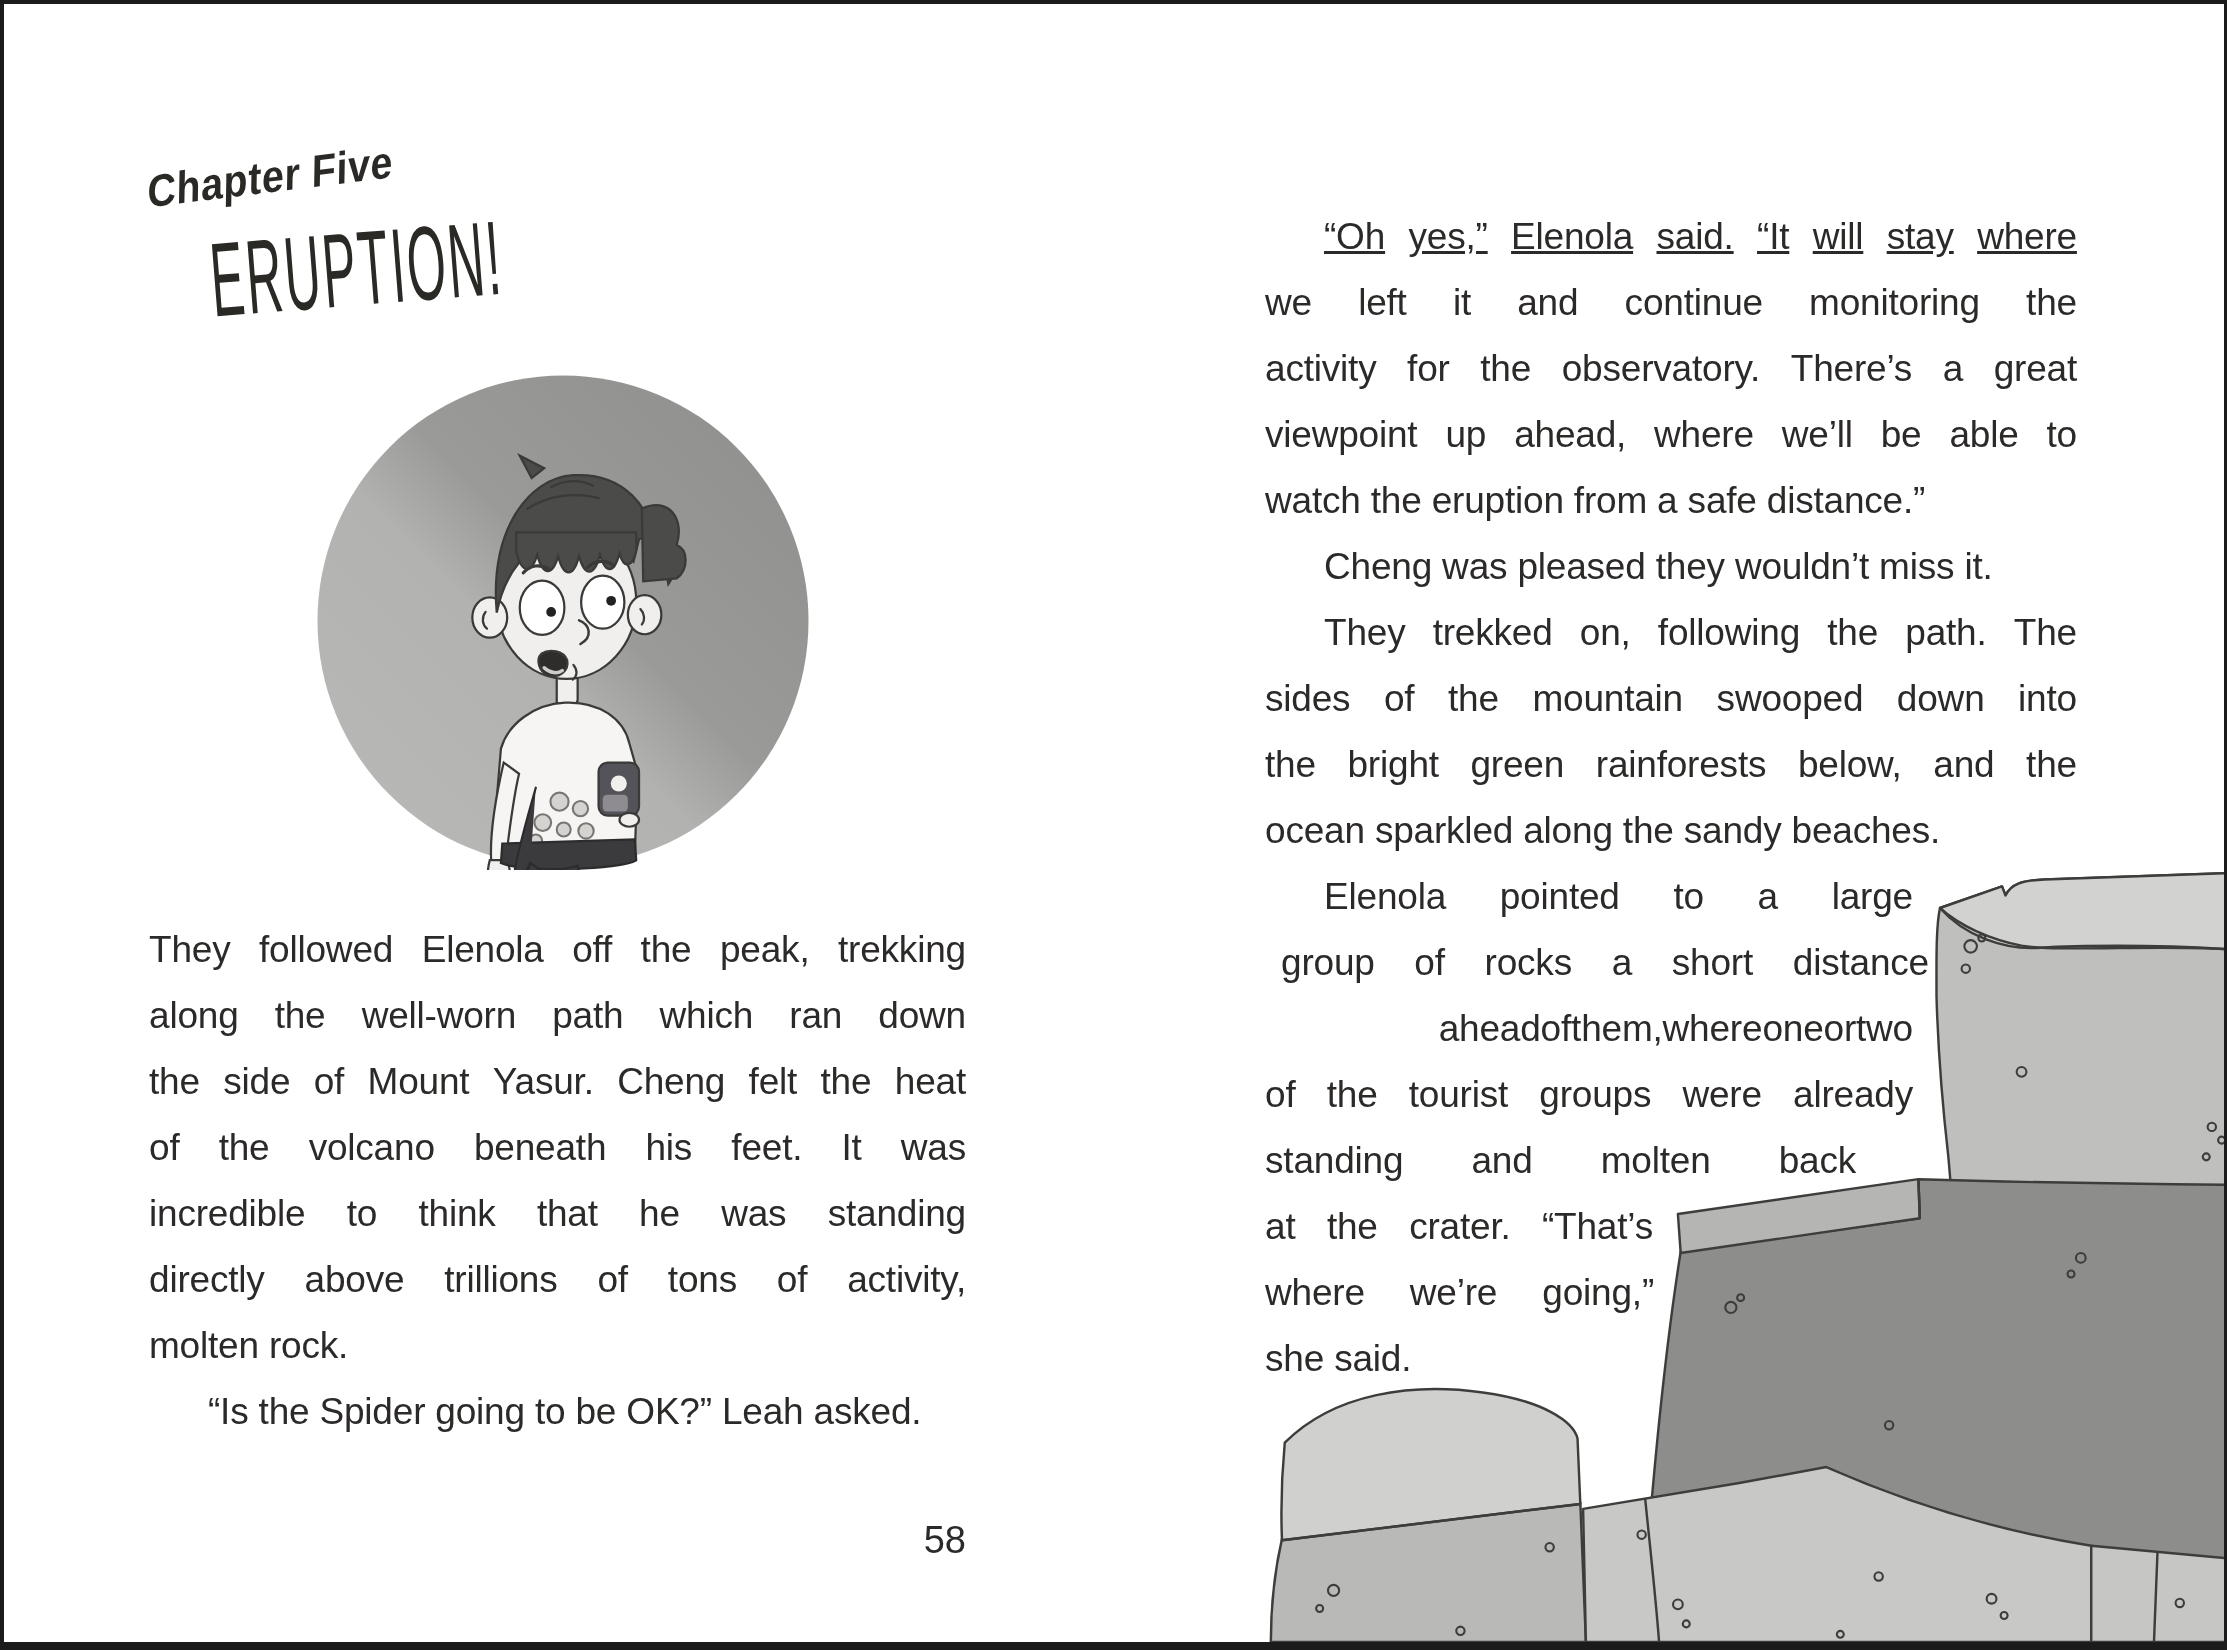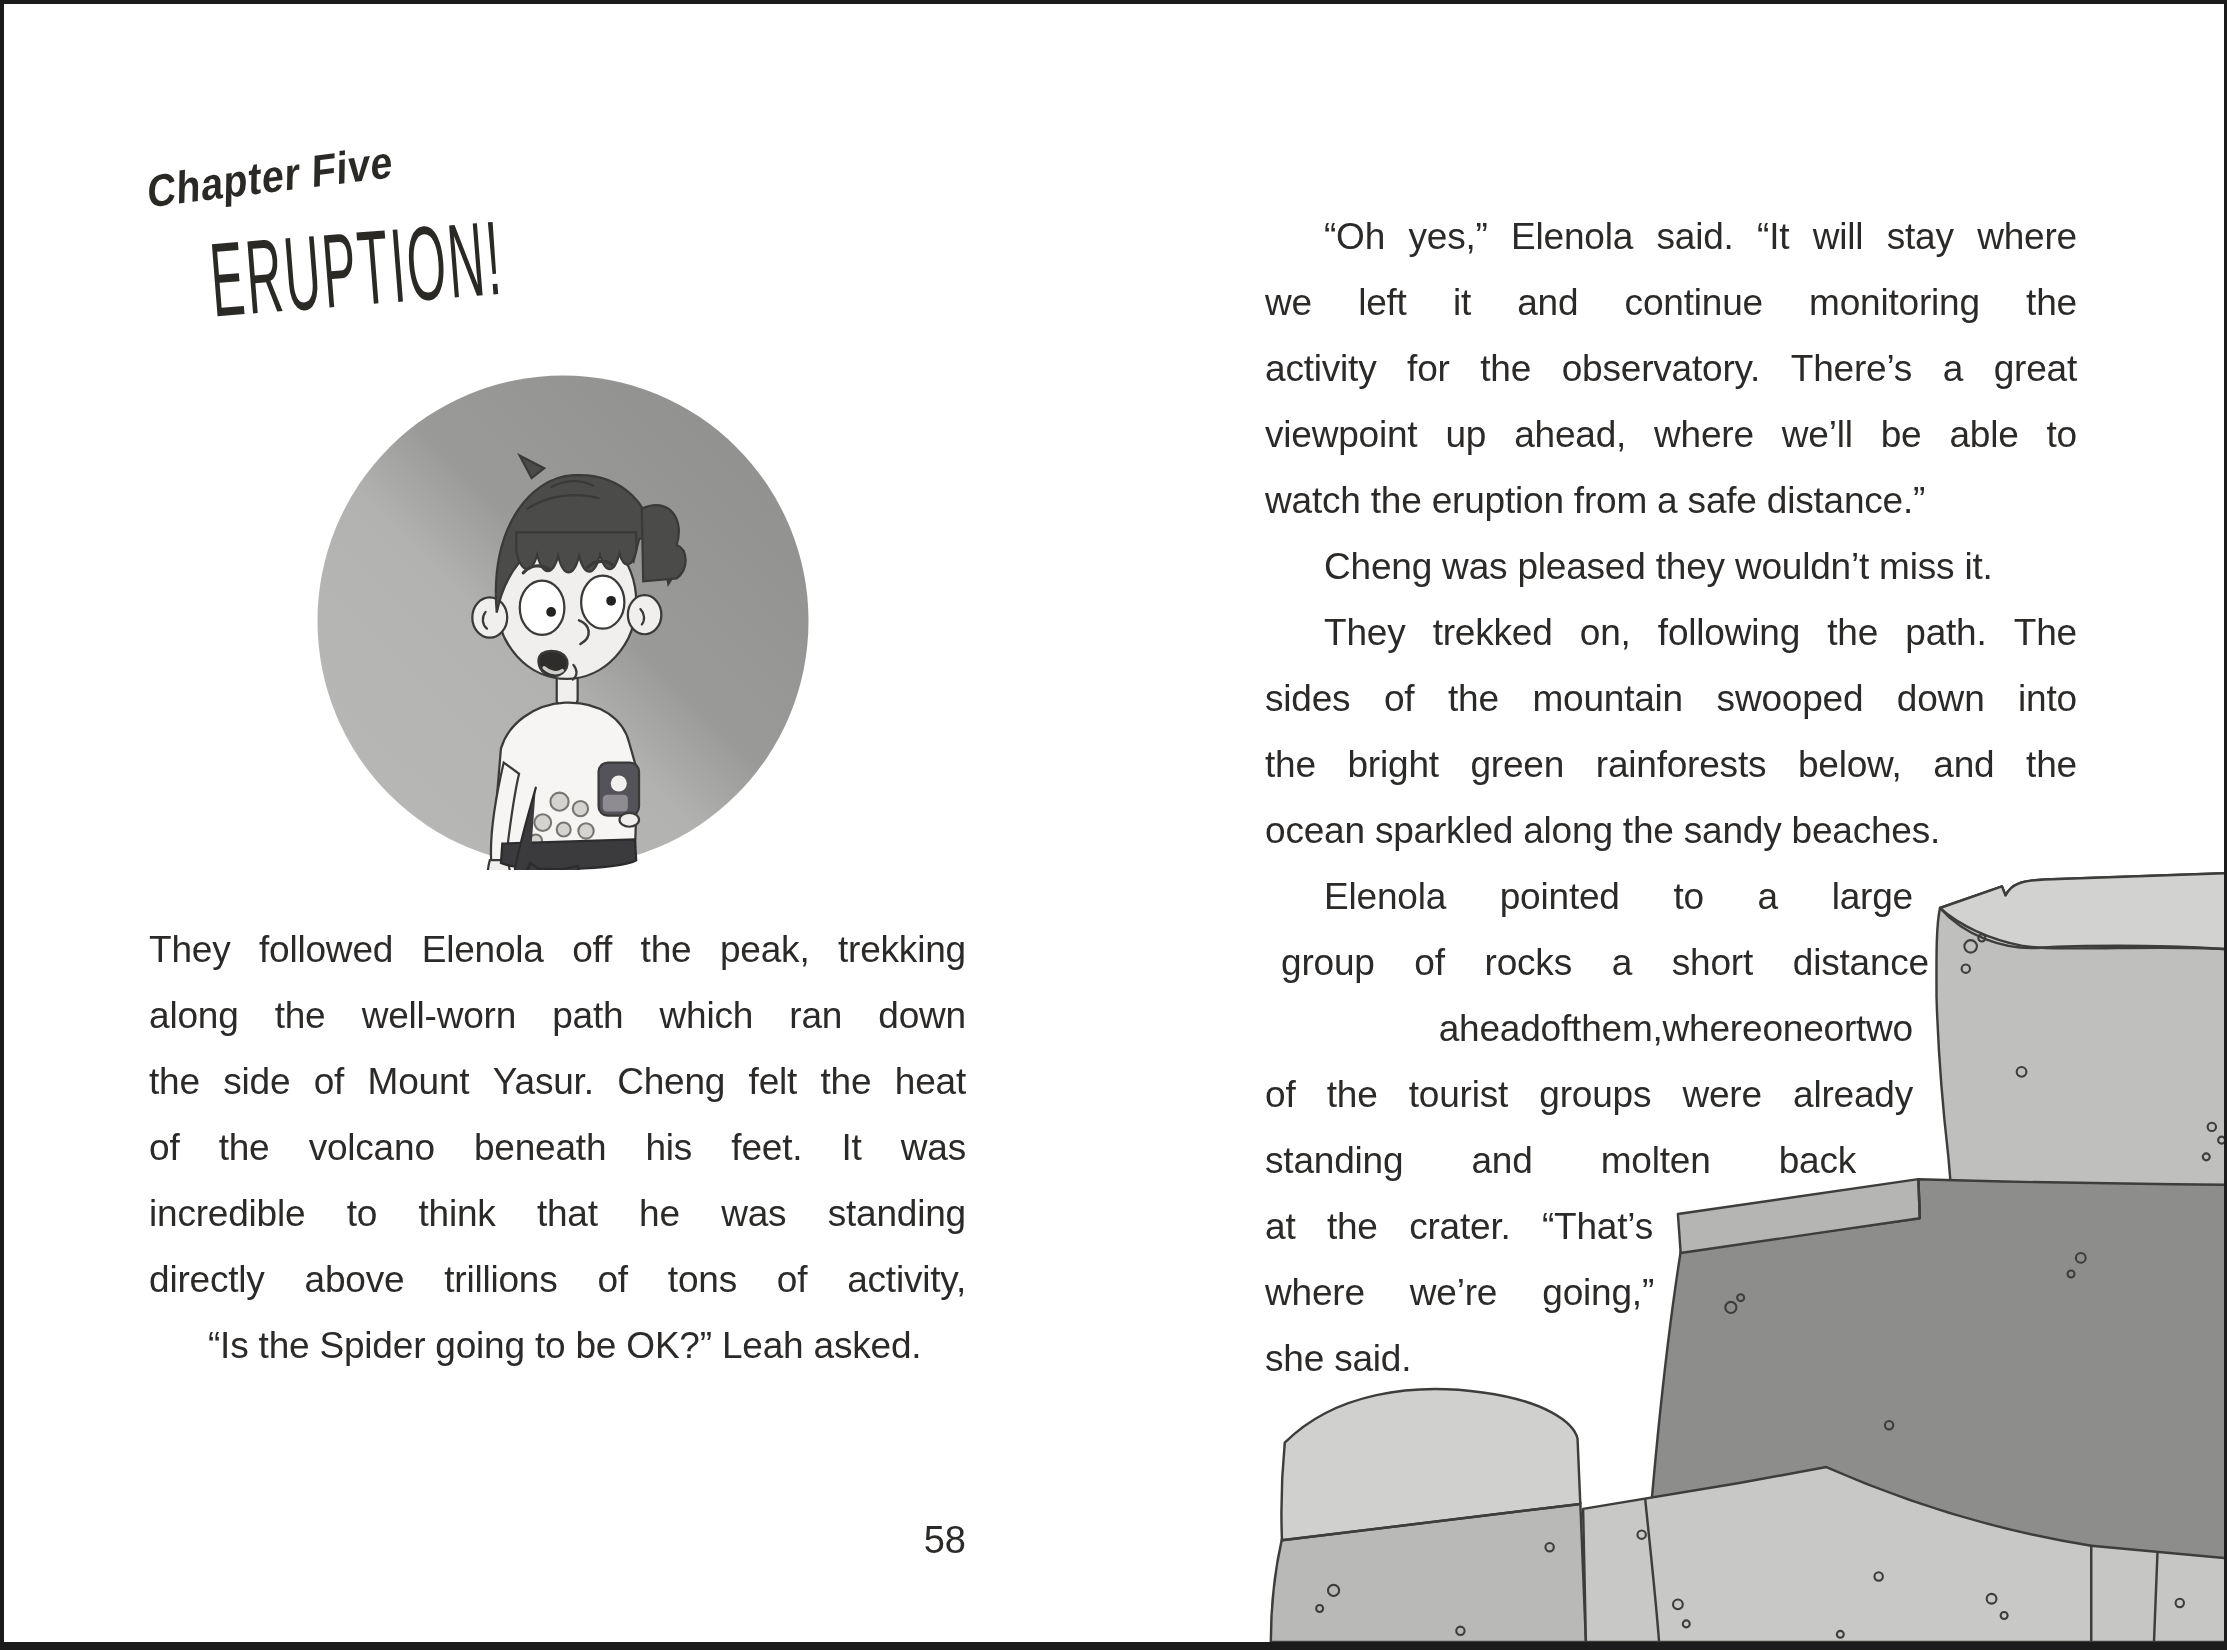--- a/index.html
+++ b/index.html
@@ -185,29 +185,30 @@
         </div>
         <div class="line j">
           <span>directly</span>
           <span>above</span>
           <span>trillions</span>
           <span>of</span>
           <span>tons</span>
           <span>of</span>
           <span>activity,</span>
         </div>
+        <div class="line">molten rock.</div>
         <div class="line" style="padding-left: 59px;">“Is the Spider going to be OK?” Leah asked.</div>
       </div>
 
     <div class="page-number">58</div>
   </div>
 
   <div>
     <div class="col col-right">
-        <div class="line j" style="padding-left: 59px;">
+        <div class="line j" style="padding-left: 59px; text-decoration: underline;">
           <span>“Oh</span>
           <span>yes,”</span>
           <span>Elenola</span>
           <span>said.</span>
           <span>“It</span>
           <span>will</span>
           <span>stay</span>
           <span>where</span>
         </div>
         <div class="line j">

